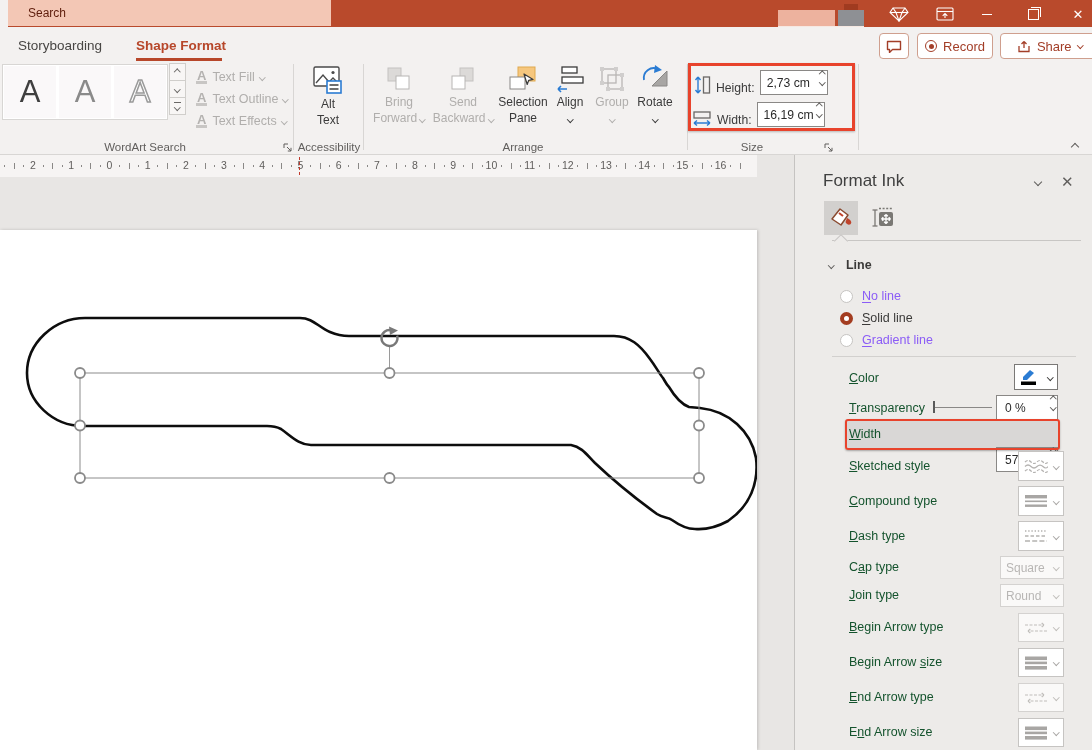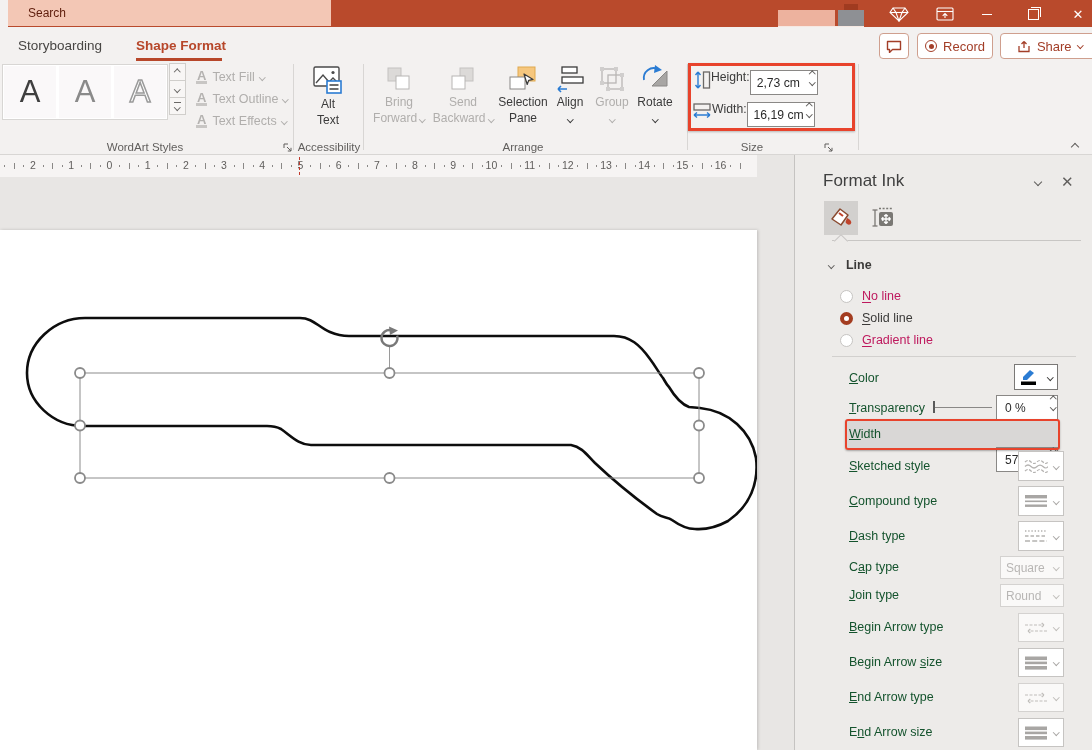--- a/index.html
+++ b/index.html
@@ -43,21 +43,21 @@
   .morebar{position:absolute;width:7px;height:1.3px;background:#6a6866;margin-top:-7px}
   .txtrow{height:22px;display:flex;align-items:center;gap:5px;color:#b0aeac;font-size:12.5px}
   .txtA{font-size:13px;font-weight:700;color:#b4b2b0;line-height:11px;border-bottom:3px solid #c8c6c4;padding:0 1px}
   .bigbtn{top:2px;display:flex;flex-direction:column;align-items:center;cursor:default}
   .bigbtn .lbl{font-size:12px;line-height:16px;color:#3b3b3b;text-align:center}
   .bigbtn.disabled .lbl{color:#b0aeac}
   .cv{width:5px;height:5px;border-right:1.5px solid currentColor;border-bottom:1.5px solid currentColor;
       display:inline-block;transform:rotate(45deg);vertical-align:middle}
   .cv.up{transform:rotate(-135deg)}
   .cv.sm{width:3.5px;height:3.5px;border-width:1.2px}
-  .sizerow{display:flex;align-items:flex-start;}
+  .sizerow{display:flex;align-items:flex-end;gap:5px}
   .sizeinput{width:68px;height:25px;background:#fff;border:1px solid #8a8886;box-sizing:border-box;
              display:flex;align-items:center;font-size:12.2px;color:#2b2b2b;padding-left:6px;position:relative}
   .spincol{position:absolute;right:2px;top:1px;display:flex;flex-direction:column;gap:3px;align-items:center;color:#5f5d5b}
   .redbox{border:3px solid #e8432c;box-shadow:0 1px 2px rgba(0,0,0,.25);box-sizing:border-box}
   .sizelabel{font-size:12.2px;color:#3b3b3b}
   .launcher{width:11px;height:11px}
   
   .workspace{left:0;top:155px;width:794px;height:595px;background:#e8e6e4}
   .ruler{left:0;top:0;width:757px;height:22px;background:#f6f4f3;position:absolute;overflow:hidden}
   .rnum{position:absolute;top:4px;transform:translateX(-50%);font-size:10.5px;color:#5f5d5b}
@@ -76,21 +76,21 @@
   .picon{color:#605e5c}
   .ptab{width:34px;height:34px;display:flex;align-items:center;justify-content:center}
   .ptab.sel{background:#d2d0ce}
   .pdiv{height:1px;background:#c8c6c4}
   .notch{width:9px;height:9px;background:#edebe9;transform:rotate(45deg);border-top:1px solid #c8c6c4;border-left:1px solid #c8c6c4}
   .secthdr{font-size:12.5px;font-weight:700;color:#3b3a39}
   .radio{width:13px;height:13px;border-radius:50%;box-sizing:border-box;background:#fff}
   .radio.off{border:1px solid #c6c4c2}
   .radio.on{border:4px solid #a33c20}
   .rlabel{font-size:12.5px;color:#3b3a39}
-  .rlabel.dis{color:#be185d}
+  .rlabel.dis{color:#8b5cf6}
   .rlabel u{text-underline-offset:2px}
   .prow-label{font-size:12.5px;color:#14532d}
   .valbox{width:62px;height:25px;background:#fff;border:1px solid #8a8886;box-sizing:border-box;
           display:flex;align-items:center;font-size:12px;color:#2b2b2b;padding-left:8px;position:relative}
   .dd{background:#fff;border:1px solid #c6c4c2;box-sizing:border-box;display:flex;align-items:center;justify-content:space-between;padding:0 5px}
   .dd .cv{color:#a8a6a4}
   .dd.dis{background:#faf9f8;border-color:#d4d2d0}
   .ddtext{font-size:12px;color:#b8b6b4}
   .slider-track{height:1px;background:#8a8886}
   .slider-thumb{width:2px;height:12px;background:#5a5a5a}
@@ -198,21 +198,21 @@
       <span class="txtA">A</span>
       <span>Text Outline</span>
         <span class="cv sm"></span>
       </div>
     <div class="txtrow">
       <span class="txtA">A</span>
       <span>Text Effects</span>
         <span class="cv sm"></span>
       </div>
   </div>
-  <div class="abs grouplabel" style="left:60px;width:170px">WordArt Styles</div>
+  <div class="abs grouplabel" style="left:60px;width:170px">WordArt Search</div>
   <svg class="abs launcher" style="left:282px;top:80px" viewBox="0 0 11 11">
     <g fill="none" stroke="#605e5c" stroke-width="1">
         <path d="M2 2 H6 M2 2 V6"></path>
         <path d="M5 5 L9 9 M9 9 H5.8 M9 9 V5.8"></path>
       </g>
     </svg>
   <div class="abs vsep" style="left:293px"></div>
 
   <div class="abs bigbtn" style="left:300px;width:56px">
     <svg width="32" height="32" viewBox="0 0 32 32">

